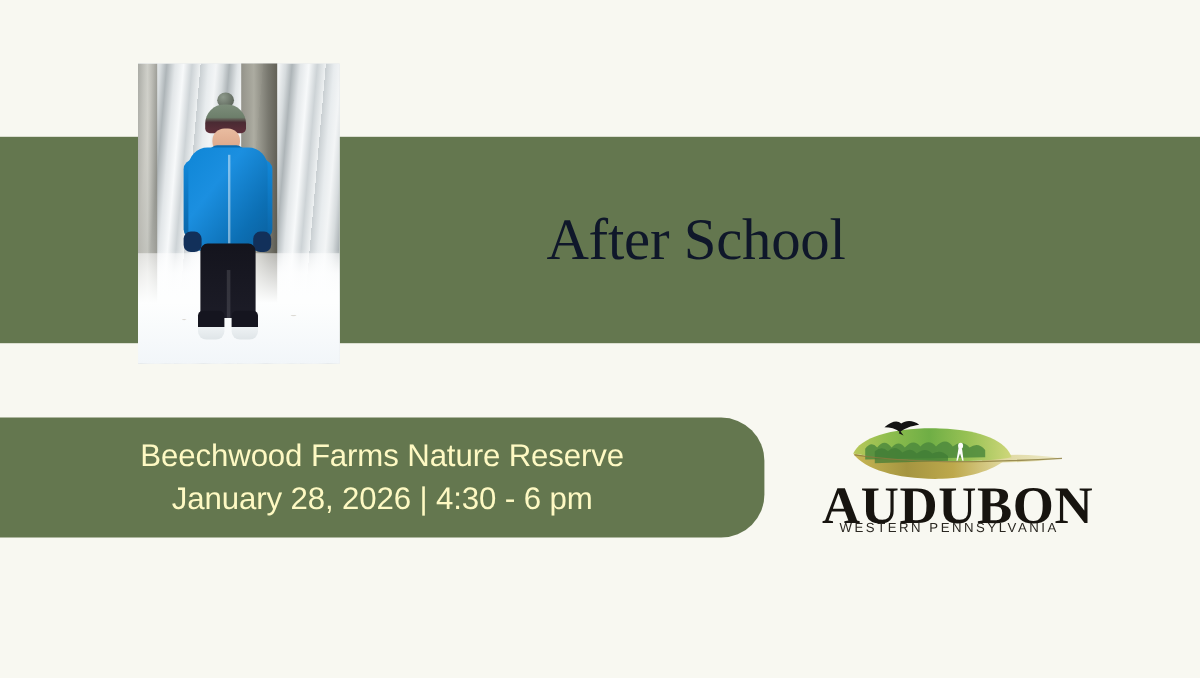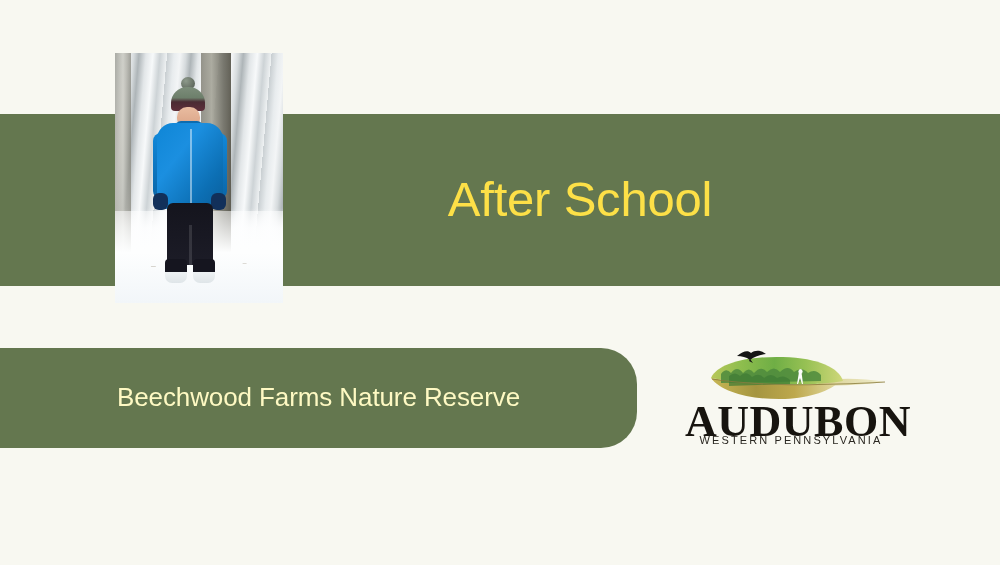--- a/index.html
+++ b/index.html
@@ -39,22 +39,22 @@
     width: 560px;
     height: 172px;
     display: flex;
     flex-direction: column;
     align-items: center;
     justify-content: center;
     gap: 8px;
   }
 
   .title-line {
-    color: #fde047;
-    font-family: Liberation Sans, sans-serif;
+    color: #0f172a;
+    font-family: Liberation Serif, serif;
     font-weight: 400;
     font-size: 49px;
     line-height: 1.02;
     letter-spacing: -0.2px;
     white-space: nowrap;
   }
 
   
   .photo {
     position: absolute;
@@ -269,20 +269,21 @@
         <div class="kid-gloveR"></div>
         <div class="kid-pants"></div>
         <div class="kid-bootL"></div>
         <div class="kid-bootR"></div>
       </div>
     </div>
   </div>
 
   <div class="info-pill">
     <div class="info-line">Beechwood Farms Nature Reserve</div>
+    <div class="info-line">January 28, 2026 | 4:30 - 6 pm</div>
   </div>
 
   <div class="logo">
     <div class="logo-mark">
       <svg viewBox="0 0 190 58" width="190" height="58" aria-hidden="true">
         <defs>
           <linearGradient id="leafTop" x1="0" y1="0" x2="1" y2="0">
             <stop offset="0%" stop-color="#b9c85a"></stop>
             <stop offset="22%" stop-color="#8fbe4e"></stop>
             <stop offset="48%" stop-color="#6fae45"></stop>

